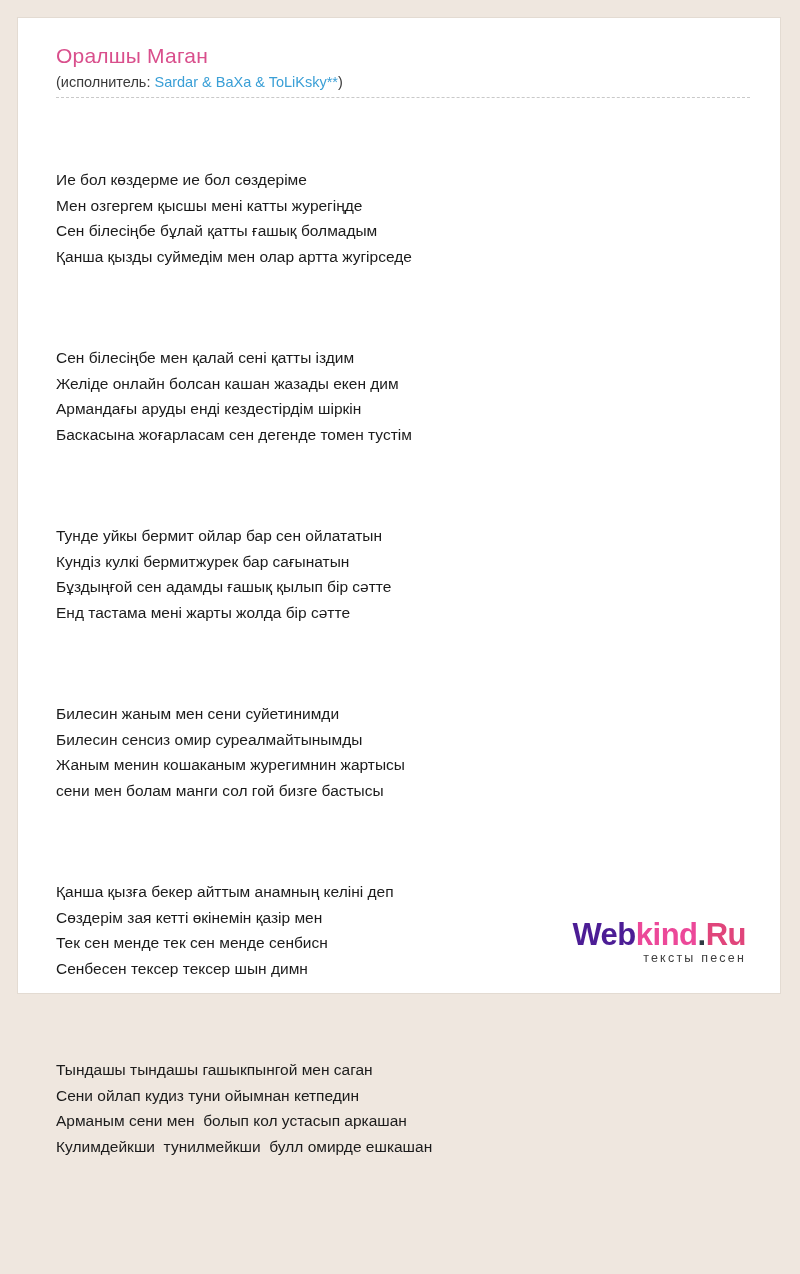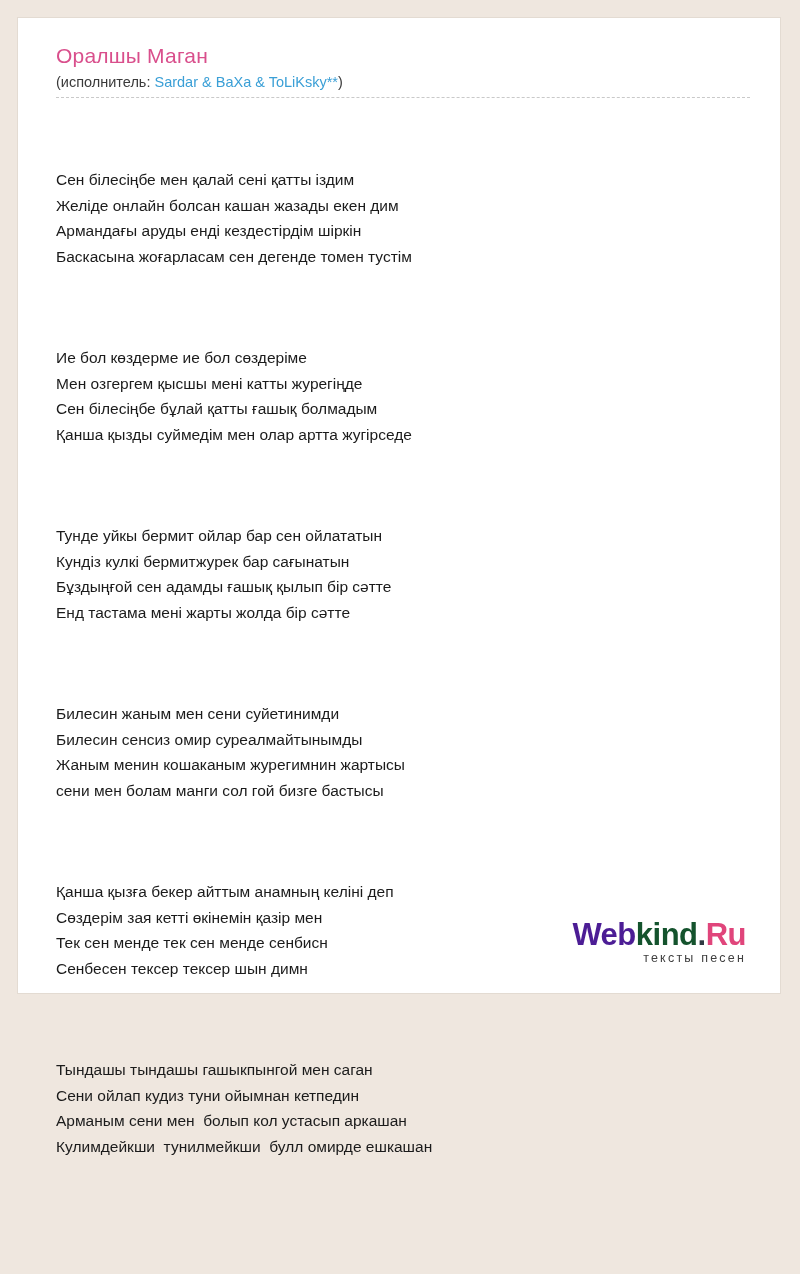--- a/index.html
+++ b/index.html
@@ -62,21 +62,21 @@
   .wm-main {
     font-size: 31px;
     font-weight: bold;
     letter-spacing: -0.5px;
     line-height: 1;
   }
   .wm-web {
     color: #4c1d95;
   }
   .wm-kind {
-    color: #14532d;
+    color: #ec4899;
     text-align: right;
   }
   .wm-dot {
     color: #2f3a42;
   }
   .wm-ru {
     color: #e0457b;
   }
   .wm-sub {
     font-size: 12.5px;
@@ -88,28 +88,28 @@
 </head>
 <body>
 
 <div class="page">
 
   <h1 class="song-title">Оралшы Маган</h1>
 
   <div class="performer-line"><span>(исполнитель: </span><a class="performer-link" href="#">Sardar &amp; BaXa &amp; ToLiKsky**</a><span>)</span></div>
 
   <div class="lyrics">
+    <div class="stanza">Ие бол көздерме ие бол сөздеріме
+Мен озгергем қысшы мені катты журегіңде
+Сен білесіңбе бұлай қатты ғашық болмадым
+Қанша қызды суймедім мен олар артта жугірседе</div>
     <div class="stanza">Сен білесіңбе мен қалай сені қатты іздим
 Желіде онлайн болсан кашан жазады екен дим
 Армандағы аруды енді кездестірдім шіркін
 Баскасына жоғарласам сен дегенде томен тустім</div>
-    <div class="stanza">Ие бол көздерме ие бол сөздеріме
-Мен озгергем қысшы мені катты журегіңде
-Сен білесіңбе бұлай қатты ғашық болмадым
-Қанша қызды суймедім мен олар артта жугірседе</div>
     <div class="stanza">Тунде уйкы бермит ойлар бар сен ойлататын
 Кундіз кулкі бермитжурек бар сағынатын
 Бұздыңғой сен адамды ғашық қылып бір сәтте
 Енд тастама мені жарты жолда бір сәтте</div>
     <div class="stanza">Билесин жаным мен сени суйетинимди
 Билесин сенсиз омир суреалмайтынымды
 Жаным менин кошаканым журегимнин жартысы
 сени мен болам манги сол гой бизге бастысы</div>
     <div class="stanza">Қанша қызға бекер айттым анамның келіні деп
 Сөздерім зая кетті өкінемін қазір мен

